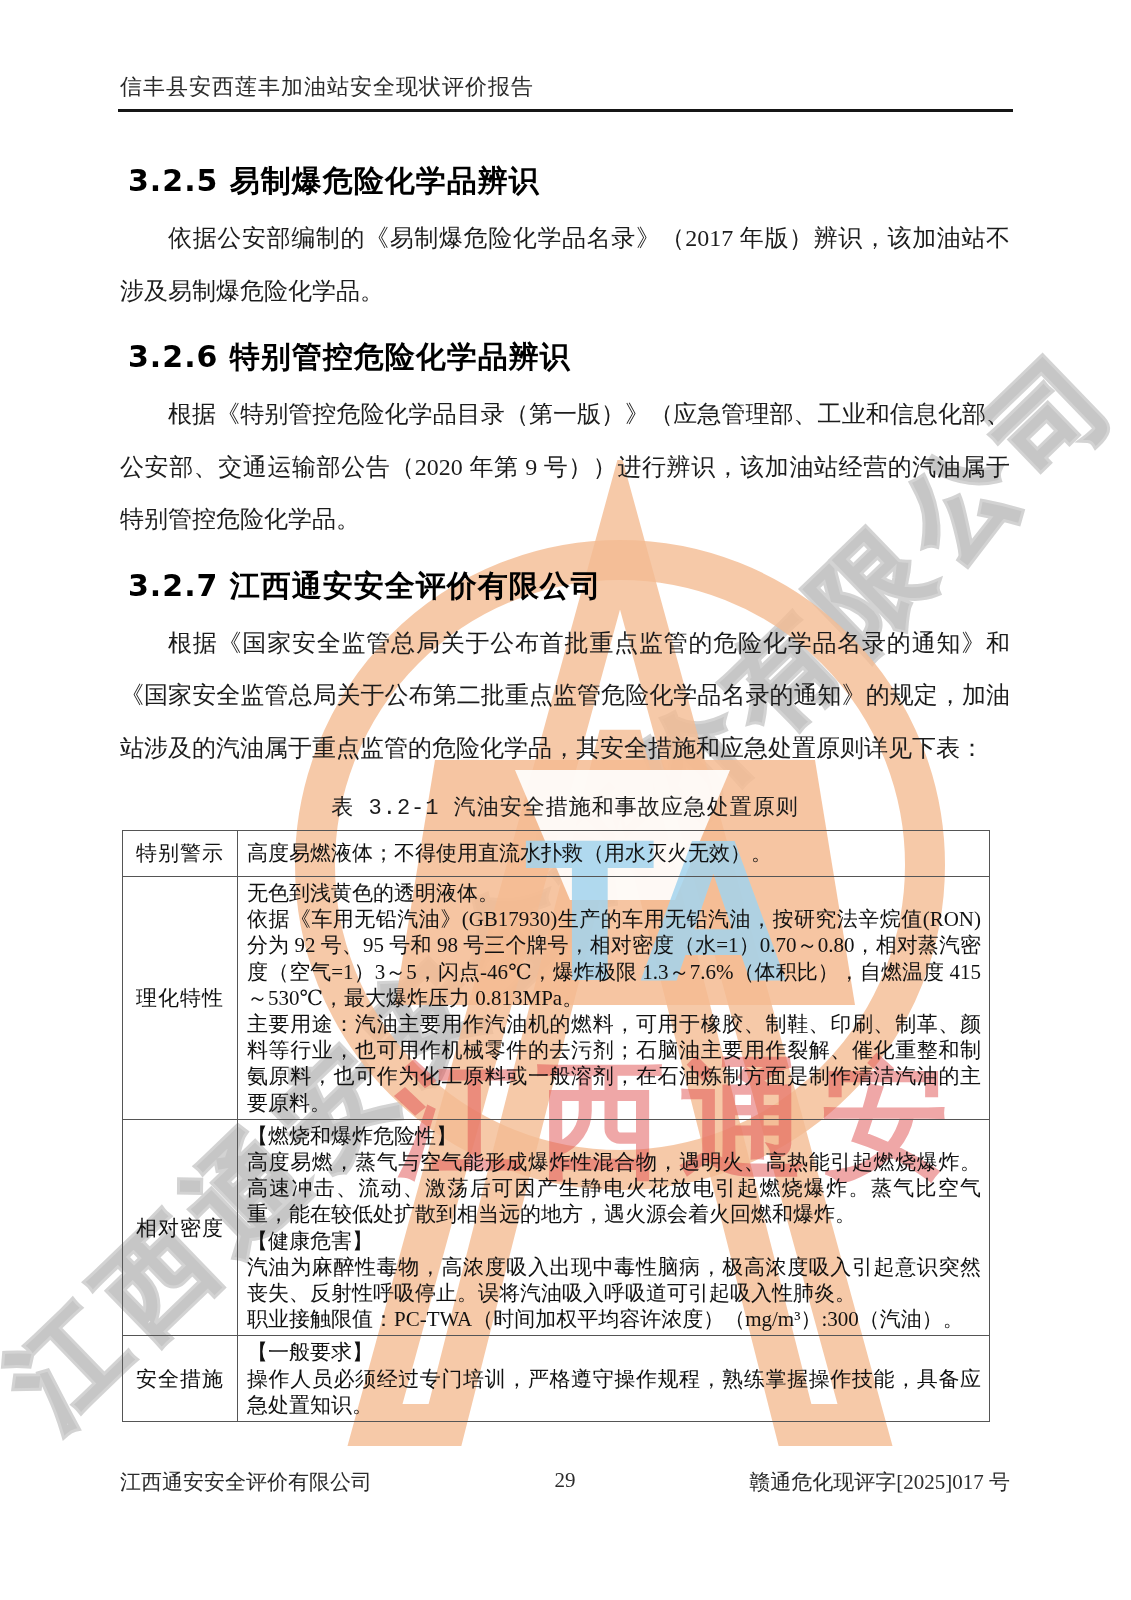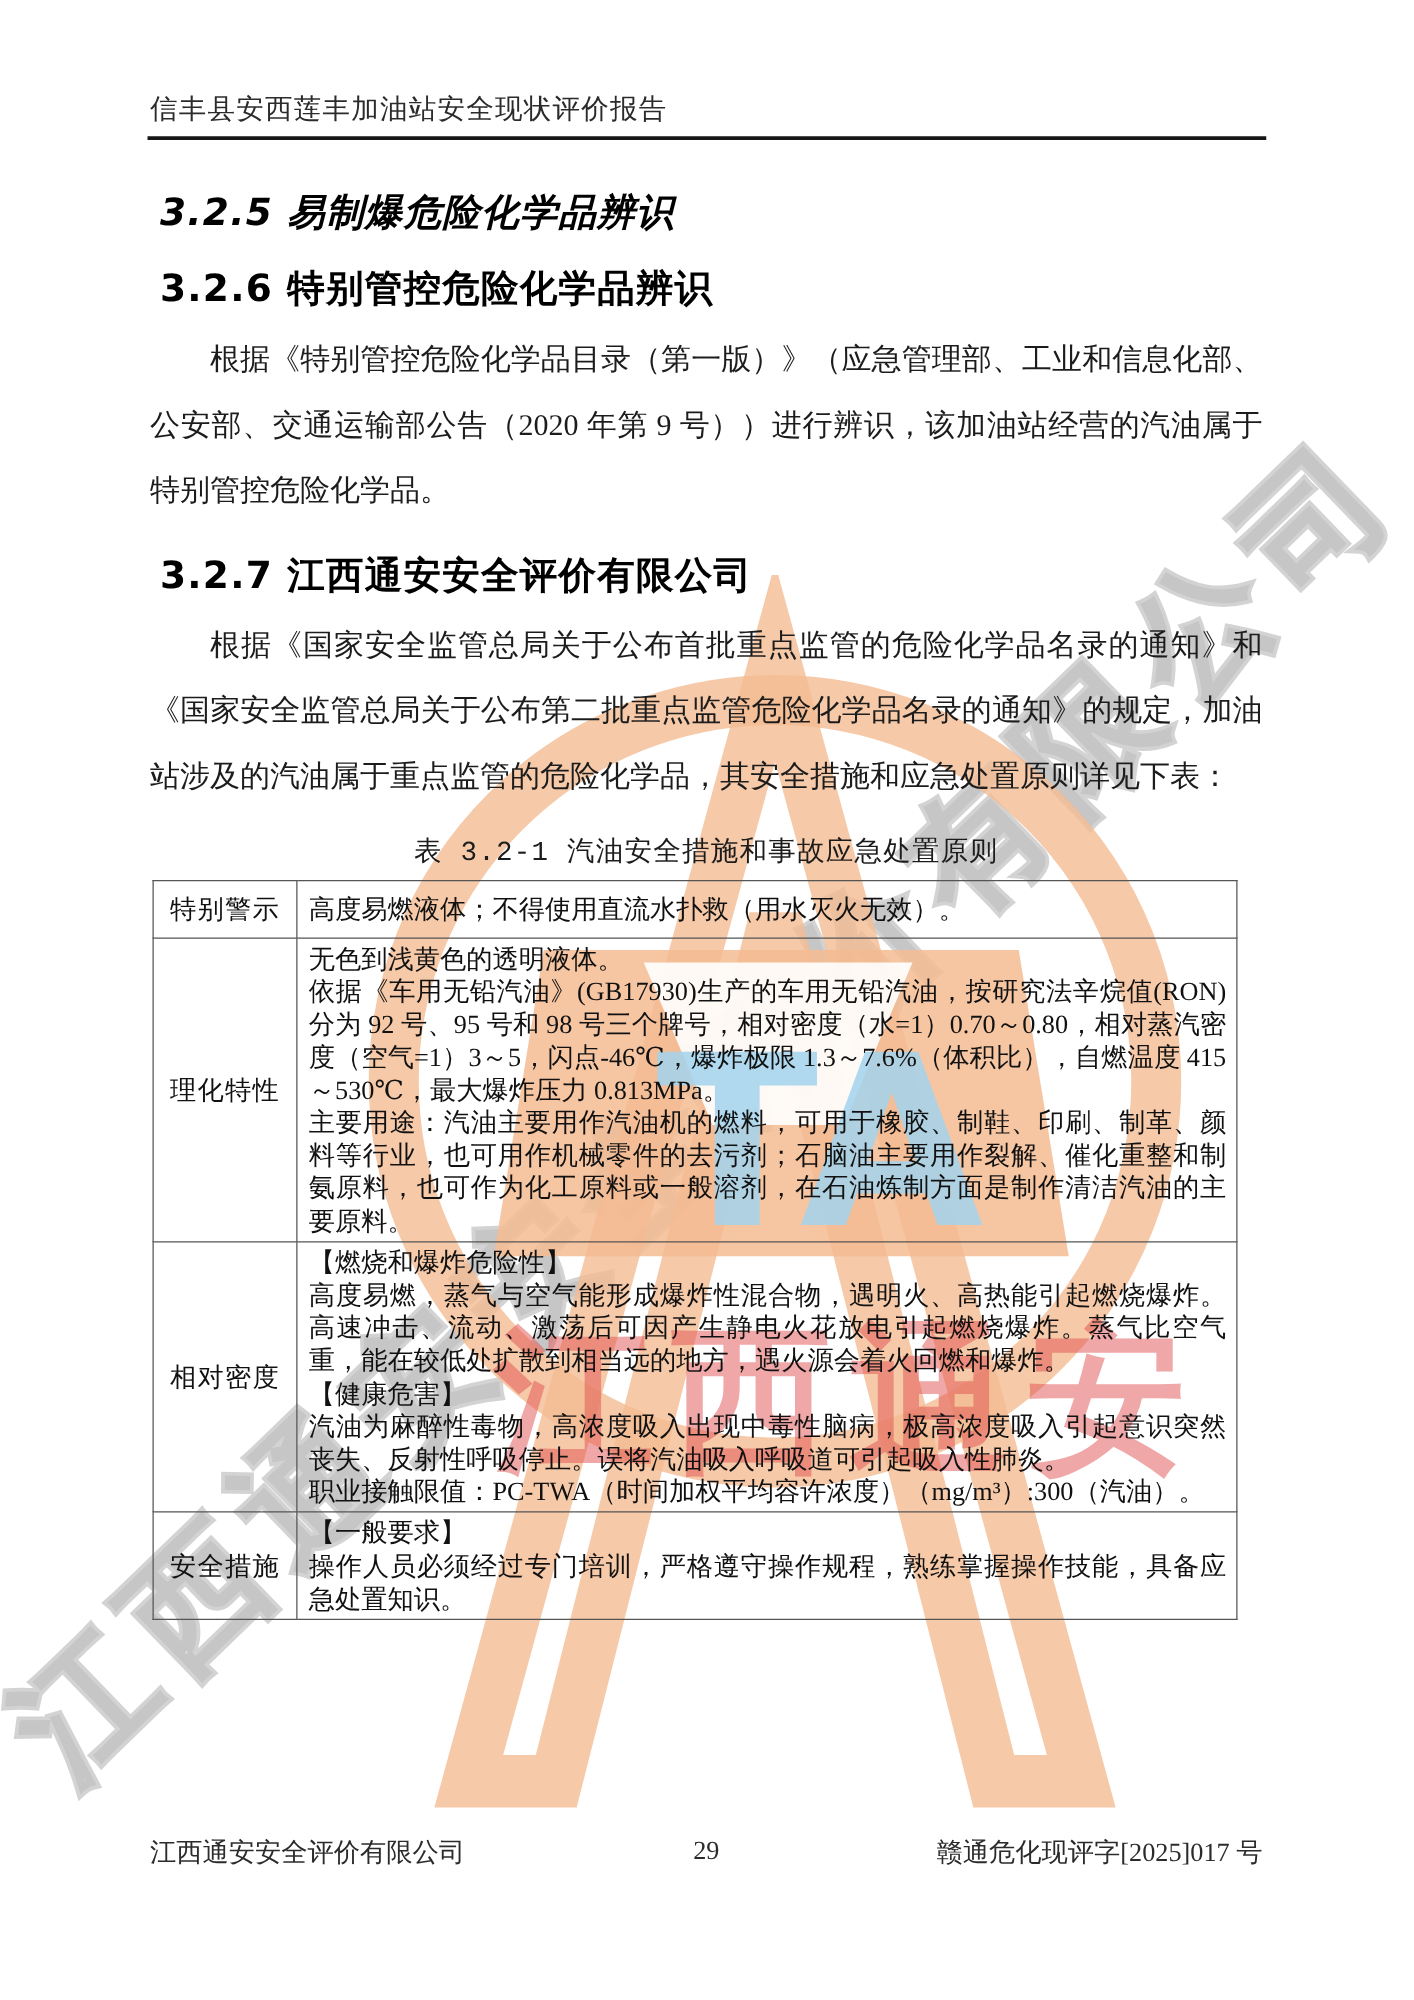--- a/index.html
+++ b/index.html
@@ -46,21 +46,21 @@
     font-size:21px;color:#2b2b2b;
   }
   .doc-footer .pageno{position:absolute;left:0;right:0;text-align:center;}
   
   .content{position:absolute;left:120px;top:146px;width:890px;}
   h2.sec{
     font-family:"DejaVu Sans","Liberation Sans",sans-serif;
     font-weight:bold;font-size:30px;color:#000;
     margin:20px 0 10px 8px;letter-spacing:1px;
   }
-  h2.sec:first-child{margin-top:4px;font-style:italic;}
+  h2.sec:first-child{margin-top:15px;}
   p.body-p{
     font-size:24px;line-height:52.5px;margin:8px 0 10px 0;
     text-indent:48px;text-align:justify;color:#1c1c1c;
   }
   
   .tbl-caption{
     margin:18px 0 8px 0;text-align:center;
     font-size:22px;color:#1c1c1c;letter-spacing:1px;font-family:Liberation Mono, monospace;
   }
   table.info{
@@ -99,20 +99,21 @@
   </svg>
 
   <div class="wm wm-red">江西通安</div>
 
   <div class="doc-header">信丰县安西莲丰加油站安全现状评价报告</div>
   <div class="header-rule"></div>
 
   <div class="content">
 
     <h2 class="sec">3.2.5 易制爆危险化学品辨识</h2>
+    <p class="body-p">依据公安部编制的《易制爆危险化学品名录》（2017 年版）辨识，该加油站不涉及易制爆危险化学品。</p>
 
     <h2 class="sec">3.2.6 特别管控危险化学品辨识</h2>
     <p class="body-p">根据《特别管控危险化学品目录（第一版）》（应急管理部、工业和信息化部、公安部、交通运输部公告（2020 年第 9 号））进行辨识，该加油站经营的汽油属于特别管控危险化学品。</p>
 
     <h2 class="sec">3.2.7 江西通安安全评价有限公司</h2>
     <p class="body-p">根据《国家安全监管总局关于公布首批重点监管的危险化学品名录的通知》和《国家安全监管总局关于公布第二批重点监管危险化学品名录的通知》的规定，加油站涉及的汽油属于重点监管的危险化学品，其安全措施和应急处置原则详见下表：</p>
 
     <div class="tbl-caption">表 3.2-1  汽油安全措施和事故应急处置原则</div>
 
     <table class="info">

